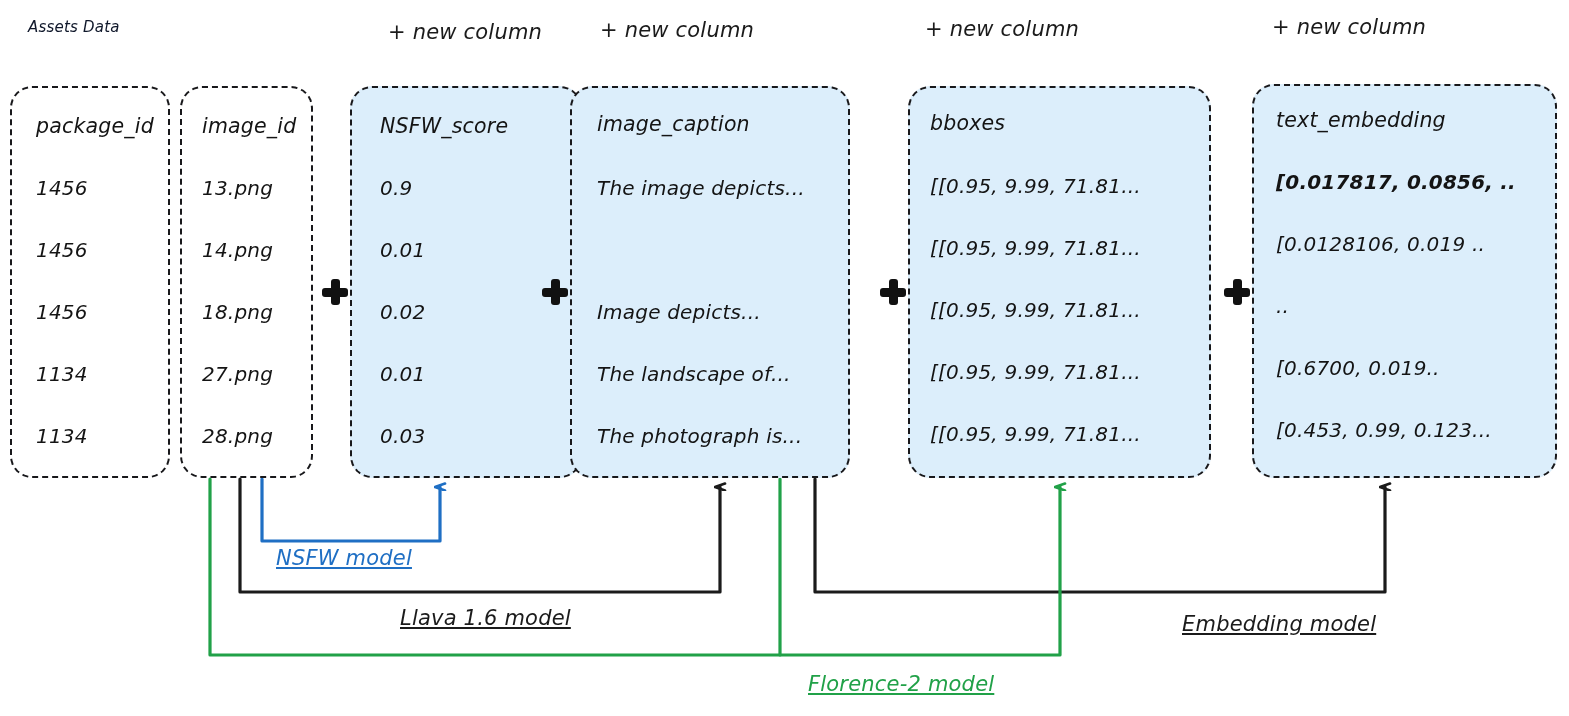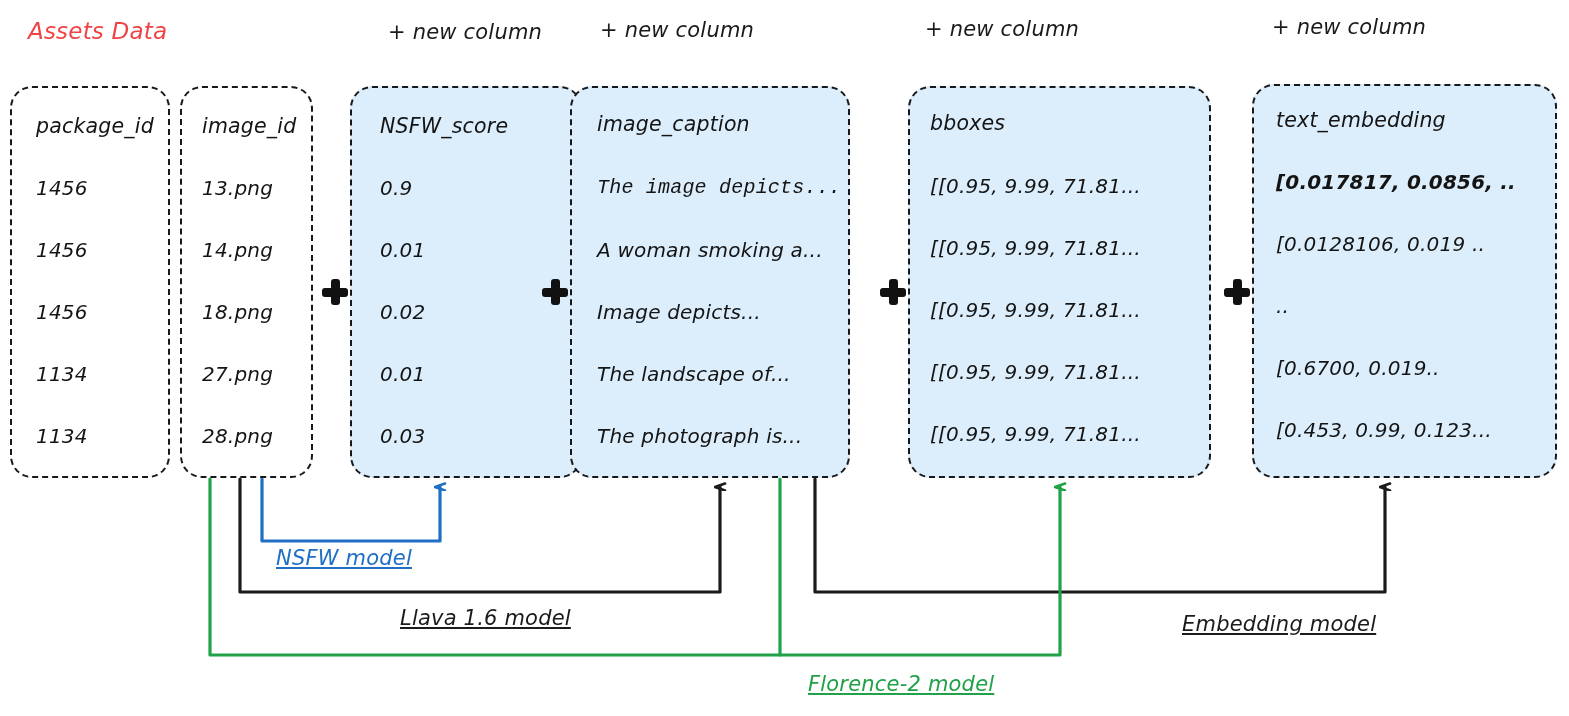--- a/index.html
+++ b/index.html
@@ -32,22 +32,22 @@
     font-size: 21px;
     color: #1b1b1b;
     white-space: nowrap;
     font-style: italic;
   }
   
   #assets-title {
     position: absolute;
     left: 28px;
     top: 18px;
-    font-size: 23px;
-    color: #ef4444;
+    font-size: 15px;
+    color: #0f172a;
     white-space: nowrap;
     font-style: italic;
   }
   
   .colbox {
     position: absolute;
     border: 2.5px dashed #18181b;
     border-radius: 22px;
     box-sizing: border-box;
     background: transparent;
@@ -158,22 +158,21 @@
   <div class="hand cell" style="left:28px; top:152px;">0.01</div>
   <div class="hand cell" style="left:28px; top:214px;">0.02</div>
   <div class="hand cell" style="left:28px; top:276px;">0.01</div>
   <div class="hand cell" style="left:28px; top:338px;">0.03</div>
 </div>
 
 <div class="plus" style="left:542px; top:279px;"></div>
 
 <div class="colbox filled" style="left:570px; top:86px; width:280px; height:392px;">
   <div class="hand cell head" style="left:25px; top:26px;">image_caption</div>
-  <div class="hand cell" style="left:25px; top:90px;font-family:Liberation Mono, monospace;">The image depicts...</div>
-  <div class="hand cell" style="left:25px; top:152px;">A woman smoking a...</div>
+  <div class="hand cell" style="left:25px; top:90px;">The image depicts...</div>
   <div class="hand cell" style="left:25px; top:214px;">Image depicts...</div>
   <div class="hand cell" style="left:25px; top:276px;">The landscape of...</div>
   <div class="hand cell" style="left:25px; top:338px;">The photograph is...</div>
 </div>
 
 <div class="plus" style="left:880px; top:279px;"></div>
 
 <div class="colbox filled" style="left:908px; top:86px; width:303px; height:392px;">
   <div class="hand cell head" style="left:20px; top:25px;">bboxes</div>
   <div class="hand cell" style="left:20px; top:88px;">[[0.95, 9.99, 71.81...</div>

